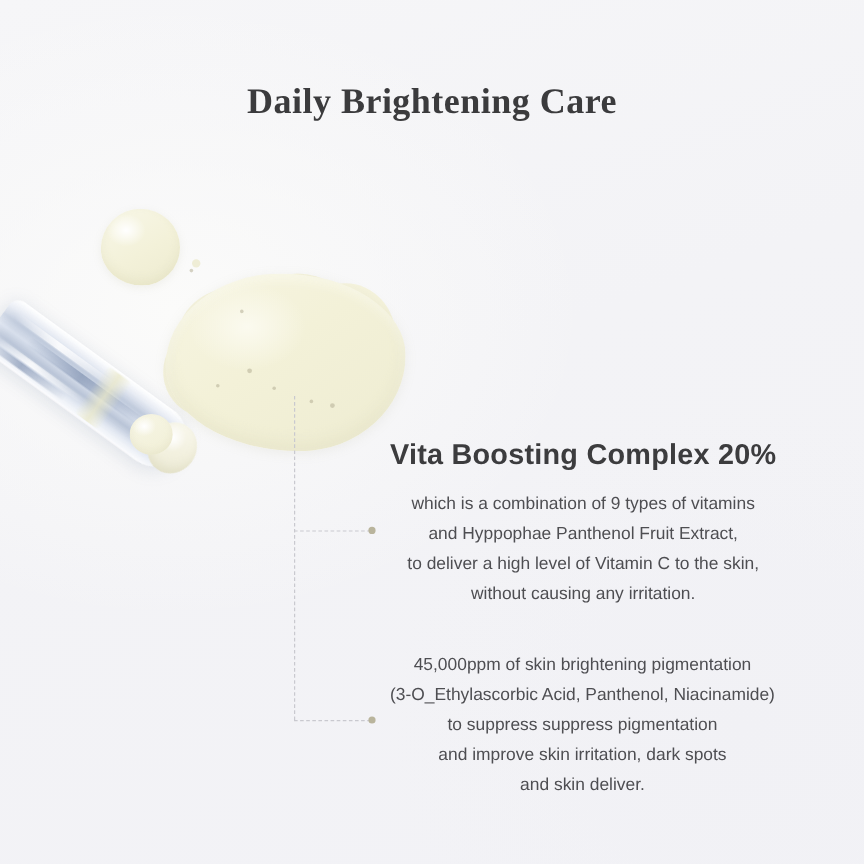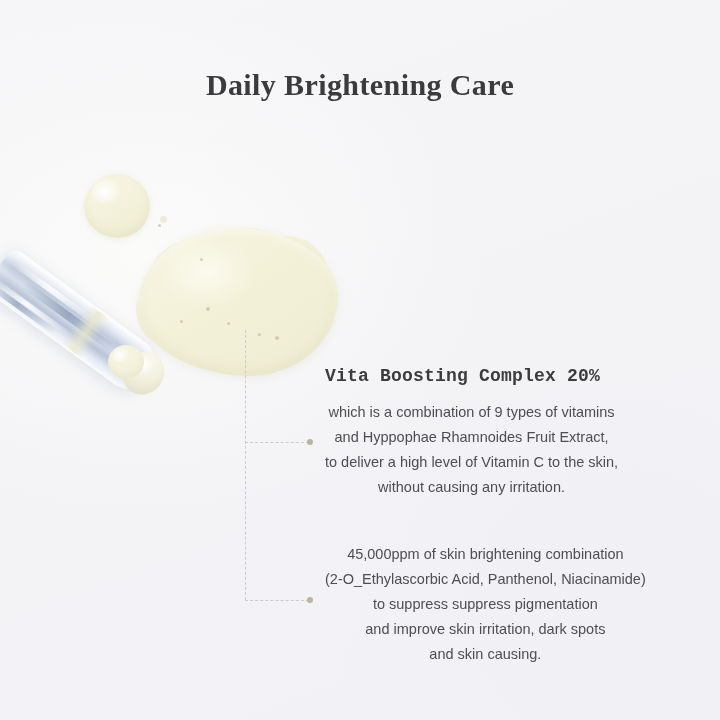--- a/index.html
+++ b/index.html
@@ -212,22 +212,22 @@
   }
   .dot-1 { left: 307px; top: 439px; }
   .dot-2 { left: 307px; top: 597px; }
 
   
   .block { position: absolute; left: 325px; }
   .block-1 { top: 366px; }
   .block-2 { top: 542px; }
 
   .sub-heading {
-    font-family: Liberation Mono, monospace;
-    font-size: 18px;
+    font-family: Liberation Sans, sans-serif;
+    font-size: 24px;
     font-weight: 700;
     color: #3c3c3e;
     letter-spacing: 0.2px;
     margin-bottom: 14px;
   }
   .body-line {
     font-family: "Liberation Sans", sans-serif;
     font-size: 14.5px;
     line-height: 25px;
     color: #4e4e52;
@@ -274,26 +274,26 @@
   <div class="conn-h1"></div>
   <div class="conn-h2"></div>
   <div class="conn-dot dot-1"></div>
   <div class="conn-dot dot-2"></div>
 
   <div class="title">Daily Brightening Care</div>
 
   <div class="block block-1">
     <div class="sub-heading">Vita Boosting Complex 20%</div>
     <div class="body-line">which is a combination of 9 types of vitamins</div>
-    <div class="body-line">and Hyppophae Rhamnoides Fruit Extract,</div>
+    <div class="body-line">and Hyppophae Panthenol Fruit Extract,</div>
     <div class="body-line">to deliver a high level of Vitamin C to the skin,</div>
     <div class="body-line">without causing any irritation.</div>
   </div>
 
   <div class="block block-2">
-    <div class="body-line">45,000ppm of skin brightening combination</div>
-    <div class="body-line">(2-O_Ethylascorbic Acid, Panthenol, Niacinamide)</div>
+    <div class="body-line">45,000ppm of skin brightening pigmentation</div>
+    <div class="body-line">(3-O_Ethylascorbic Acid, Panthenol, Niacinamide)</div>
     <div class="body-line">to suppress suppress pigmentation</div>
     <div class="body-line">and improve skin irritation, dark spots</div>
-    <div class="body-line">and skin causing.</div>
+    <div class="body-line">and skin deliver.</div>
   </div>
 
 </div>
 
 </body></html>

